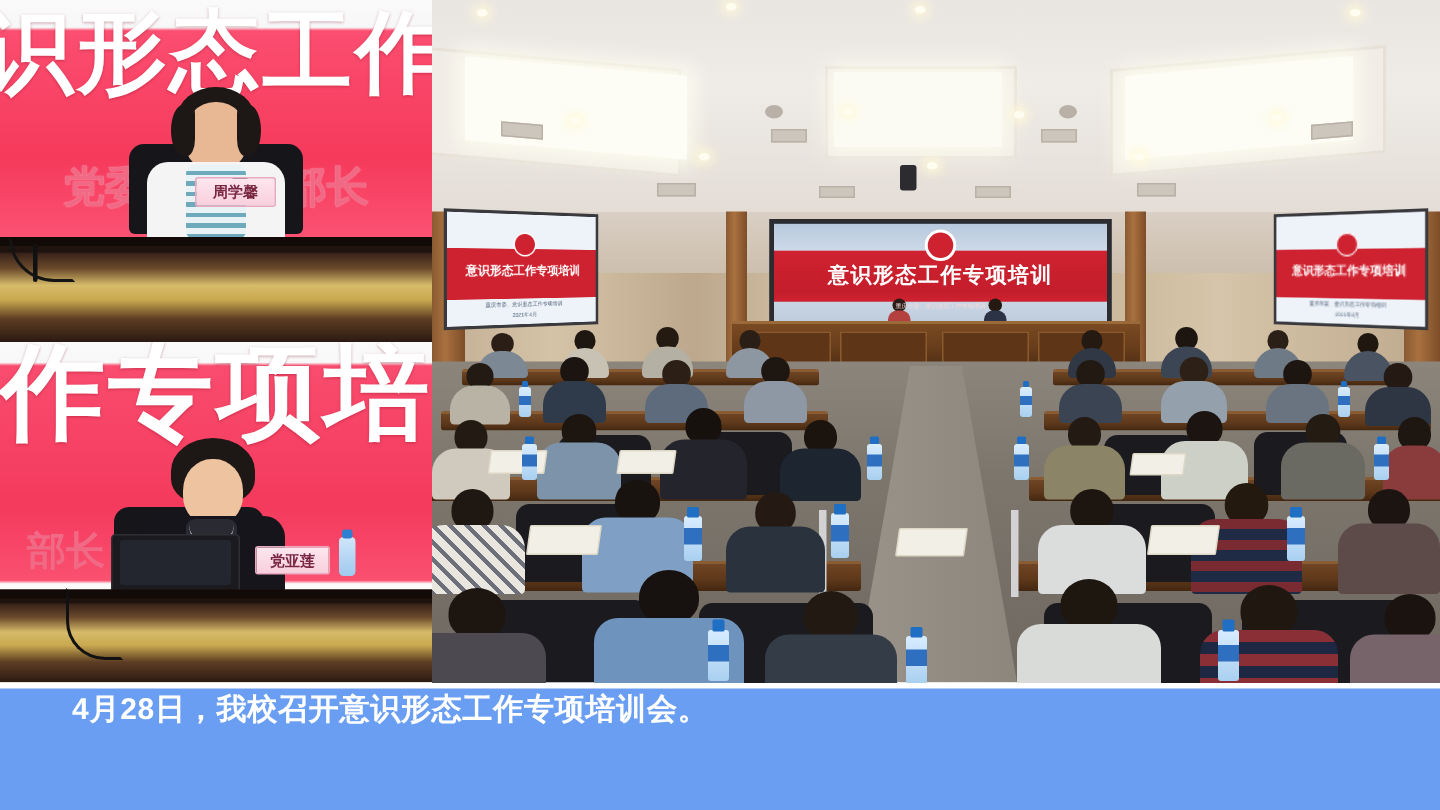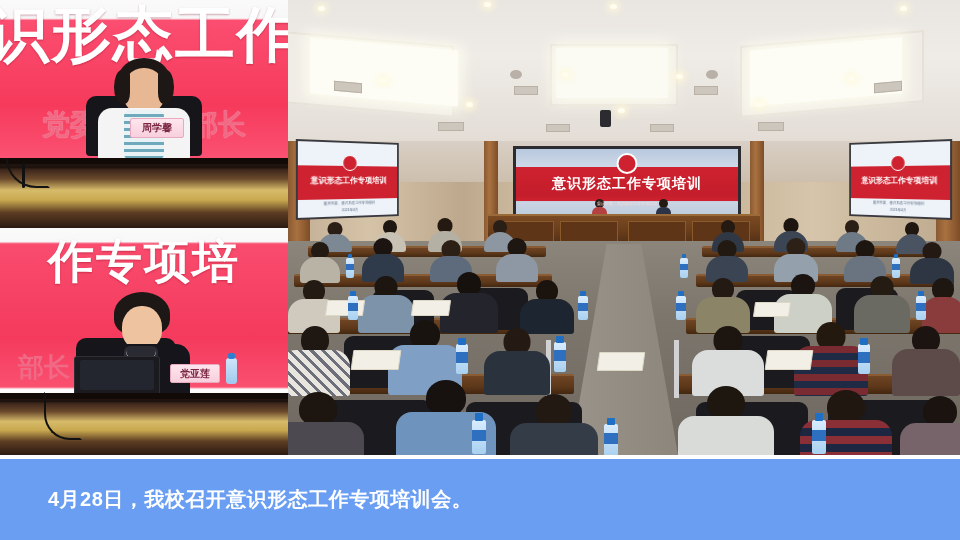--- a/index.html
+++ b/index.html
@@ -99,21 +99,21 @@
   .note{position:absolute;background:#f2efe6;border:1px solid #ddd7c6;border-radius:1px;transform:skewX(-8deg);}
   .wbottle{position:absolute;background:linear-gradient(#d8ecff,#a9d0f0);border-radius:2px;}
   .wbottle:before{content:"";position:absolute;left:20%;top:-20%;width:60%;height:22%;background:#1f6fc4;border-radius:1px;}
   .wlabel{position:absolute;left:0;top:28%;width:100%;height:34%;background:#2f6fc0;}
 
   
   .capwrap{position:absolute;left:0;top:459px;width:960px;height:81px;display:flex;background:#6a9ef2;}
   .cap-badge{width:196px;height:81px;background:#1f2a8c;display:flex;align-items:center;justify-content:center;}
   .cap-badge-text{color:#fff;font-size:33px;font-weight:700;letter-spacing:1px;
     text-shadow:2px 2px 0 rgba(0,0,0,.18);}
-  .cap-body{flex:1;display:flex;align-items:center;border-radius:19px;}
+  .cap-body{flex:1;display:flex;align-items:flex-start;border-radius:19px;}
   .cap-text{color:#fff;font-size:20px;font-weight:700;padding-left:48px;letter-spacing:.5px;}
   .gap-line{position:absolute;left:0;top:455px;width:960px;height:4px;background:#fff;}
 </style>
 </head>
 <body>
 
 <div class="stage">
 
   <div class="collage">
 
@@ -142,21 +142,21 @@
         <div class="desk" style="height:70px;"></div>
         <div class="desk-edge" style="bottom:64px;"></div>
         <div class="mic" style="left:22px;top:162px;width:3px;height:26px;"></div>
         <div style="position:absolute;left:6px;top:158px;width:40px;height:26px;
              border:2px solid #141414;border-top-color:transparent;border-right-color:transparent;border-radius:0 0 0 30px;"></div>
       </div>
 
       <div class="photo p-bot">
         <div class="banner-wall" style="background:linear-gradient(#fafafa 0%,#f8f8f9 6%,#f94c6e 7%,#f43a5d 48%,#fa5070 70%,#fbfbfc 71%,#f3f4f5 100%);"></div>
 
-        <div class="banner-text" style="top:2px;font-size:46px;line-height:62px;">作专项培</div>
+        <div class="banner-text" style="top:2px;font-size:70px;line-height:62px;">作专项培</div>
         <div class="banner-sub" style="left:18px;transform:none;top:122px;font-size:26px;color:#f06a86;">部长</div>
 
         <div class="chairback" style="left:76px;top:110px;width:100px;height:48px;"></div>
         <div class="person" style="left:92px;top:64px;width:104px;height:100px;">
           <div class="hair" style="left:22px;top:0;width:56px;height:44px;"></div>
           <div class="head" style="left:30px;top:14px;width:40px;height:44px;background:#eec3a0;"></div>
           <div class="body" style="left:2px;top:52px;width:96px;height:56px;background:#15151b;"></div>
           <div class="body" style="left:32px;top:54px;width:34px;height:46px;background:#2a2a33;border-radius:6px;"></div>
           <div style="position:absolute;left:34px;top:56px;width:30px;height:14px;
                border-bottom:3px solid #cfd4dc;border-radius:0 0 40px 40px;"></div>

